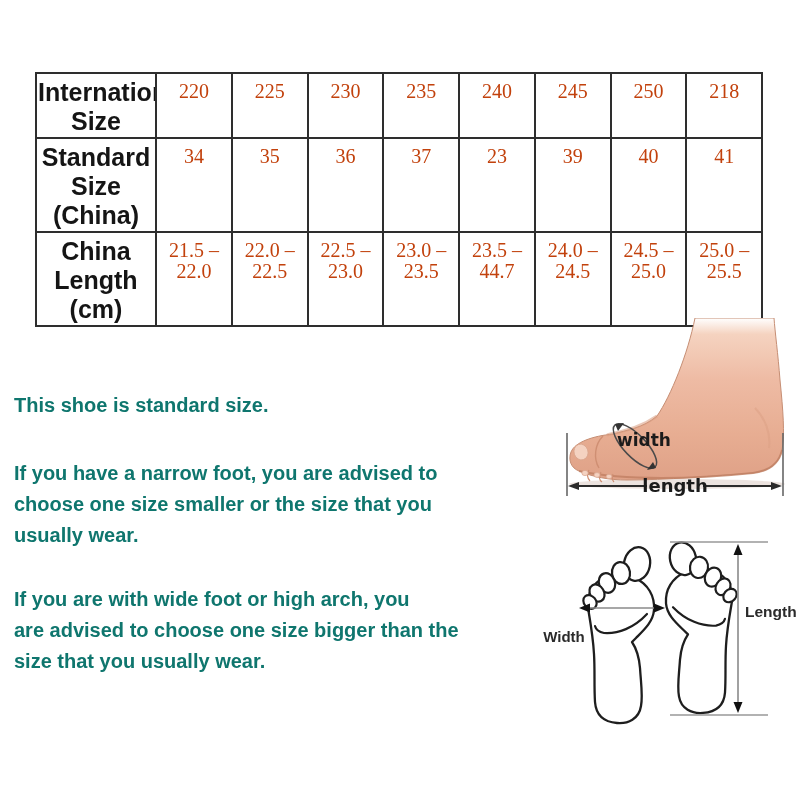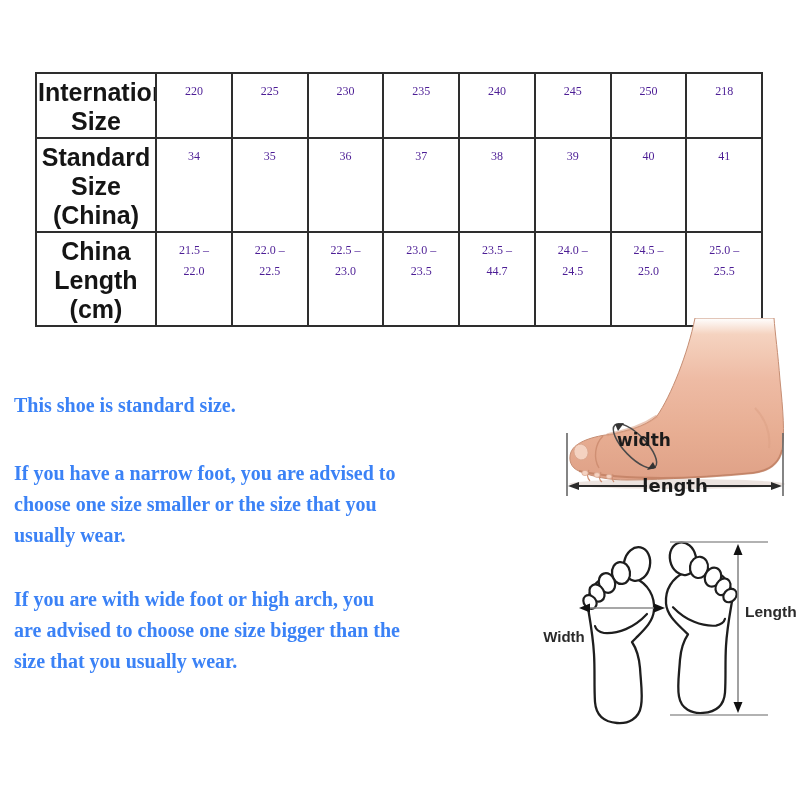--- a/index.html
+++ b/index.html
@@ -15,27 +15,27 @@
   .size-table td{
     border:2px solid #2e2e2e;height:54px;vertical-align:top;
     text-align:center;white-space:pre-line;overflow:hidden;
   }
   .size-table td.hc{
     font-family:"Liberation Sans",sans-serif;font-weight:bold;
     font-size:25px;line-height:29px;padding-top:4px;color:#151515;
   }
   .size-table td.dc{
     font-family:"Liberation Serif","DejaVu Serif",serif;
-    font-size:12px;line-height:21px;padding-top:7px;color:#4c1d95;
+    font-size:20px;line-height:21px;padding-top:7px;color:#c2410c;
   }
   
   .notes{
     position:absolute;left:14px;top:390px;width:545px;
-    font-family:Liberation Serif, serif;font-weight:700;
-    font-size:20px;line-height:31px;color:#3b82f6;
+    font-family:Liberation Sans, sans-serif;font-weight:700;
+    font-size:20px;line-height:31px;color:#0f766e;
   }
   .note{white-space:pre-line;margin:0;}
   .note.p2{margin-top:33px;}
   .note.p3{margin-top:37px;}
   
   .foot-photo{position:absolute;left:545px;top:318px;width:255px;height:192px;}
   .footprints{position:absolute;left:500px;top:520px;width:300px;height:280px;}
   svg text{user-select:none;}
   .photo-label{font-family:"DejaVu Sans",sans-serif;font-weight:bold;fill:#1b1b1b;}
   .print-label{font-family:"Liberation Sans",sans-serif;font-weight:600;fill:#2b2b2b;}
@@ -61,21 +61,21 @@
       <td class="dc">250</td>
       <td class="dc">218</td>
     </tr>
     <tr>
       <td class="hc">Standard
 Size (China)</td>
       <td class="dc">34</td>
       <td class="dc">35</td>
       <td class="dc">36</td>
       <td class="dc">37</td>
-      <td class="dc">38</td>
+      <td class="dc">23</td>
       <td class="dc">39</td>
       <td class="dc">40</td>
       <td class="dc">41</td>
     </tr>
     <tr>
       <td class="hc">China Length
 (cm)</td>
       <td class="dc">21.5 –
 22.0</td>
       <td class="dc">22.0 –

